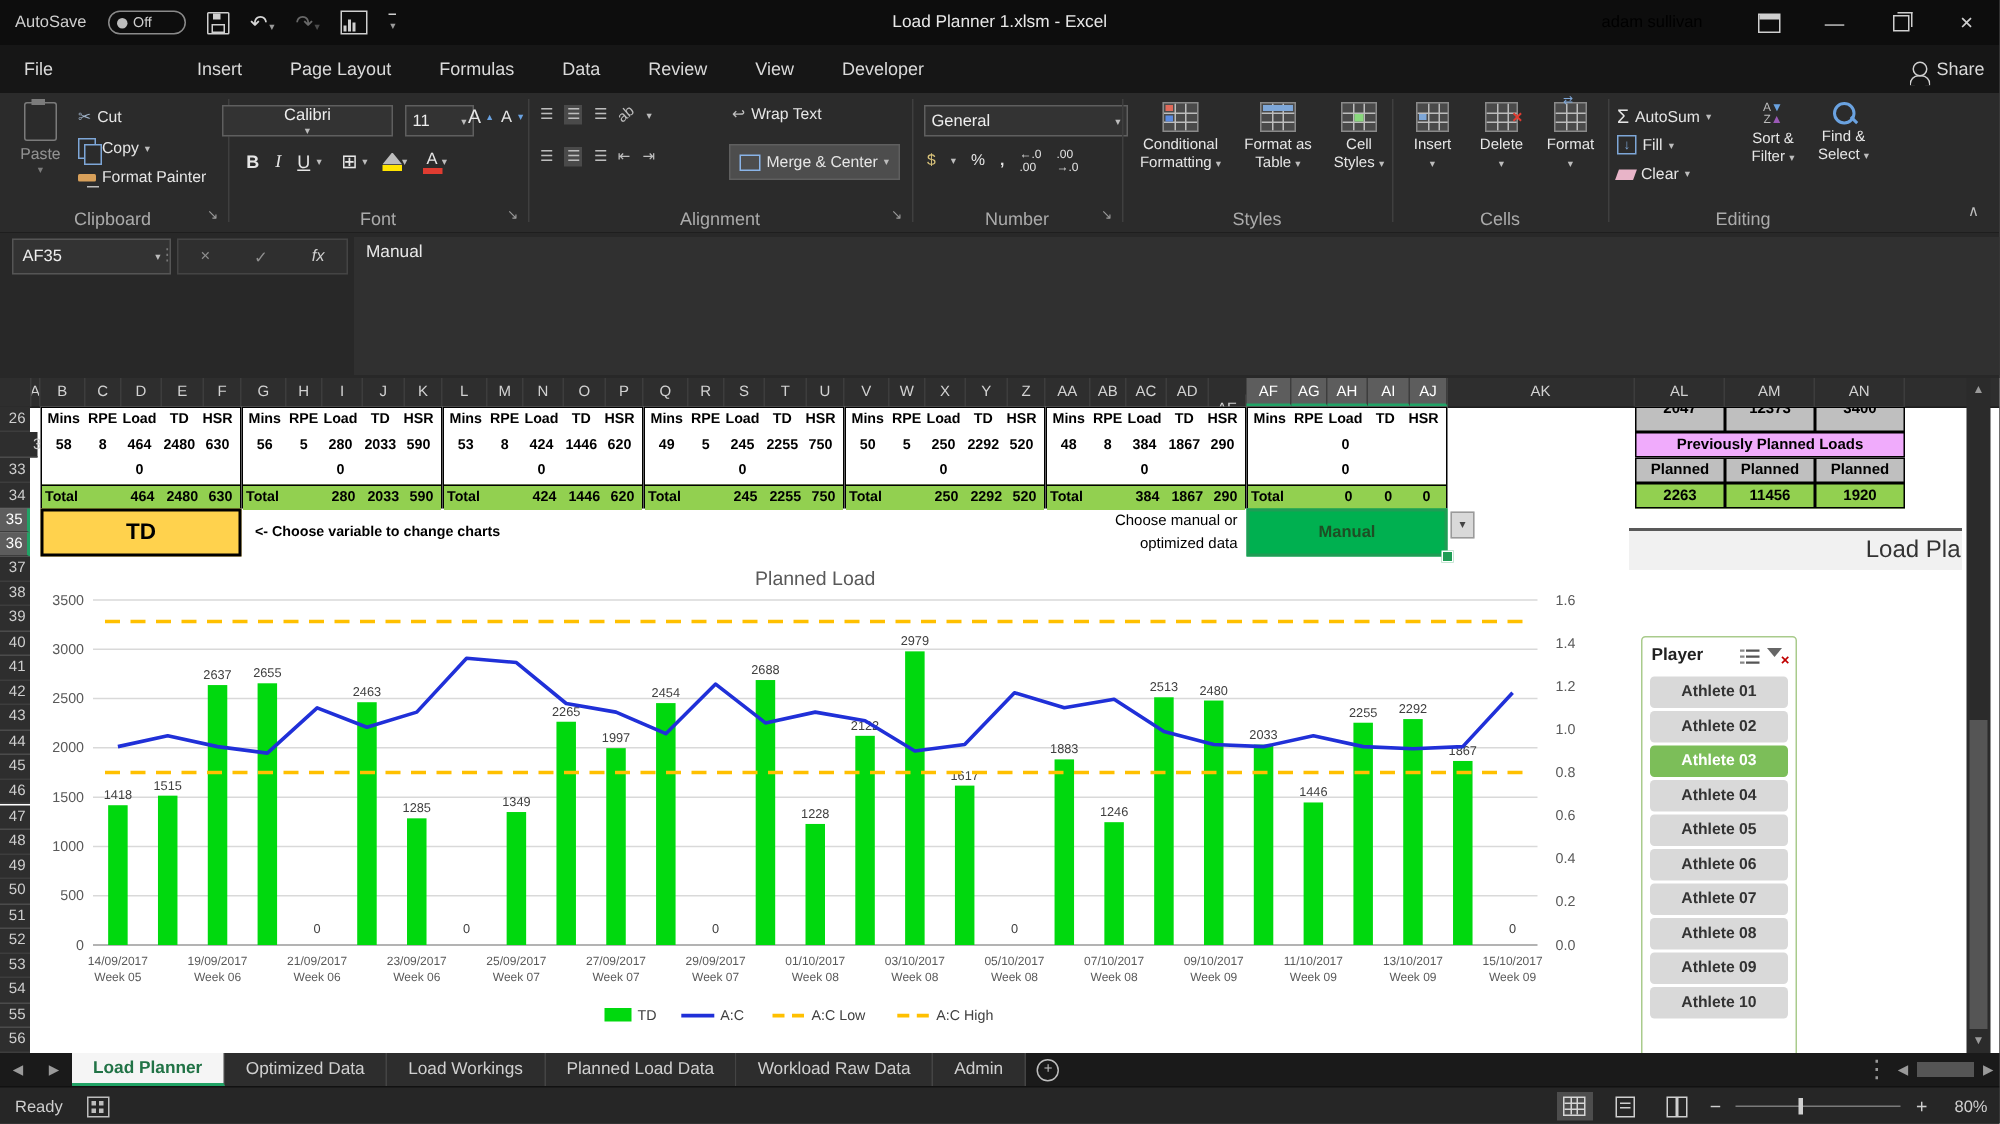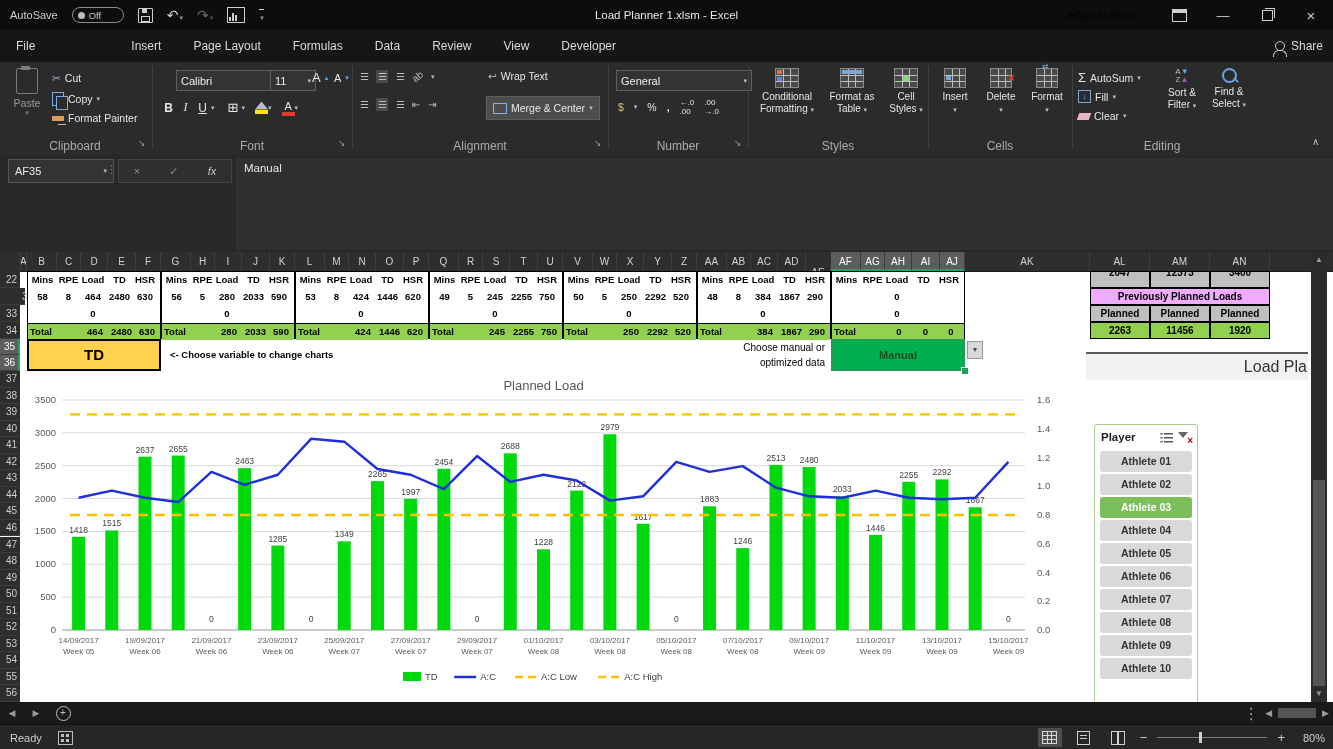--- a/index.html
+++ b/index.html
@@ -202,21 +202,21 @@
       <span class="caret">▾</span>
     </div>
   <div class="rib-row" style="left:52px;top:50px;">
       <span style="width:12px;height:5px;background:#d8a05a;display:inline-block;border-radius:1px;box-shadow:4px 6px 0 -2px #bdbdbd;"></span>
       <span>Format Painter</span>
     </div>
   <div class="group-label" style="left:0;width:150px;">Clipboard</div>
   <span class="launcher" style="left:138px;">↘</span>
   <div class="rib-divider" style="left:152px;"></div>
 
-  <div class="combo" style="position:absolute;left:176px;top:8px;width:104px;">
+  <div class="combo" style="position:absolute;left:148px;top:8px;width:104px;flex-direction:column;">
       <span>Calibri</span>
       <span class="caret">▾</span>
     </div>
   <div class="combo" style="position:absolute;left:270px;top:8px;width:36px;">
       <span>11</span>
       <span class="caret">▾</span>
     </div>
   <div class="rib-row" style="left:312px;top:8px;font-size:13px;">A<span style="font-size:7px;color:#6aa2e0;vertical-align:top;">▴</span></div>
   <div class="rib-row" style="left:334px;top:10px;font-size:11px;">A<span style="font-size:7px;color:#6aa2e0;vertical-align:top;">▾</span></div>
   <div class="rib-row" style="left:160px;top:36px;gap:0;">
@@ -406,21 +406,21 @@
       <div class="colhdr sel" style="left: 912px; width: 28px;">AI</div>
       <div class="colhdr sel" style="left: 940px; width: 25px;">AJ</div>
       <div class="colhdr" style="left: 965px; width: 125px;">AK</div>
       <div class="colhdr" style="left: 1090px; width: 60px;">AL</div>
       <div class="colhdr" style="left: 1150px; width: 60px;">AM</div>
       <div class="colhdr" style="left: 1210px; width: 60px;">AN</div>
       <div class="colhdr" style="left: 1270px; width: 41px; border-right: none;"></div>
     </div>
   <div id="corner"></div>
   <div id="rowheaders">
-      <div class="rowhdr" style="top: 19px; height: 17px; line-height: 17px;">22</div>
+      <div class="rowhdr" style="top: 19px; height: 17px; line-height: 17px;">26</div>
       <div class="rowhdr" style="top: 36px; height: 17px; line-height: 17px; padding-left: 22px;">32</div>
       <div class="rowhdr" style="top: 53px; height: 17px; line-height: 17px;">33</div>
       <div class="rowhdr" style="top: 70px; height: 17px; line-height: 17px;">34</div>
       <div class="rowhdr sel" style="top: 87px; height: 16px; line-height: 16px;">35</div>
       <div class="rowhdr sel" style="top: 103px; height: 16px; line-height: 16px;">36</div>
       <div class="rowhdr" style="top: 119px; height: 16.55px; line-height: 16.55px;">37</div>
       <div class="rowhdr" style="top: 135.55px; height: 16.55px; line-height: 16.55px;">38</div>
       <div class="rowhdr" style="top: 152.1px; height: 16.55px; line-height: 16.55px;">39</div>
       <div class="rowhdr" style="top: 168.65px; height: 16.55px; line-height: 16.55px;">40</div>
       <div class="rowhdr" style="top: 185.2px; height: 16.55px; line-height: 16.55px;">41</div>
@@ -824,20 +824,28 @@
   <div id="vscroll">
     <div class="scroll-arrow" style="top:0;">▲</div>
     <div id="vthumb"></div>
     <div class="scroll-arrow" style="top:434px;">▼</div>
   </div>
 </div>
 
 <div class="abs" id="tabbar">
   <div class="tab-nav">◀</div>
   <div class="tab-nav">▶</div>
+  <div id="sheettabs" style="display:flex;align-items:stretch;">
+      <div class="sheet-tab active">Load Planner</div>
+      <div class="sheet-tab">Optimized Data</div>
+      <div class="sheet-tab">Load Workings</div>
+      <div class="sheet-tab">Planned Load Data</div>
+      <div class="sheet-tab">Workload Raw Data</div>
+      <div class="sheet-tab">Admin</div>
+    </div>
   <div id="newsheet">
       <span class="plus-circle">+</span>
     </div>
 </div>
 <div id="tabbar-right">
   <span>⋮</span>
   <span style="font-size:9px;">◀</span>
   <div id="hthumb"></div>
   <span style="font-size:9px;">▶</span>
 </div>

